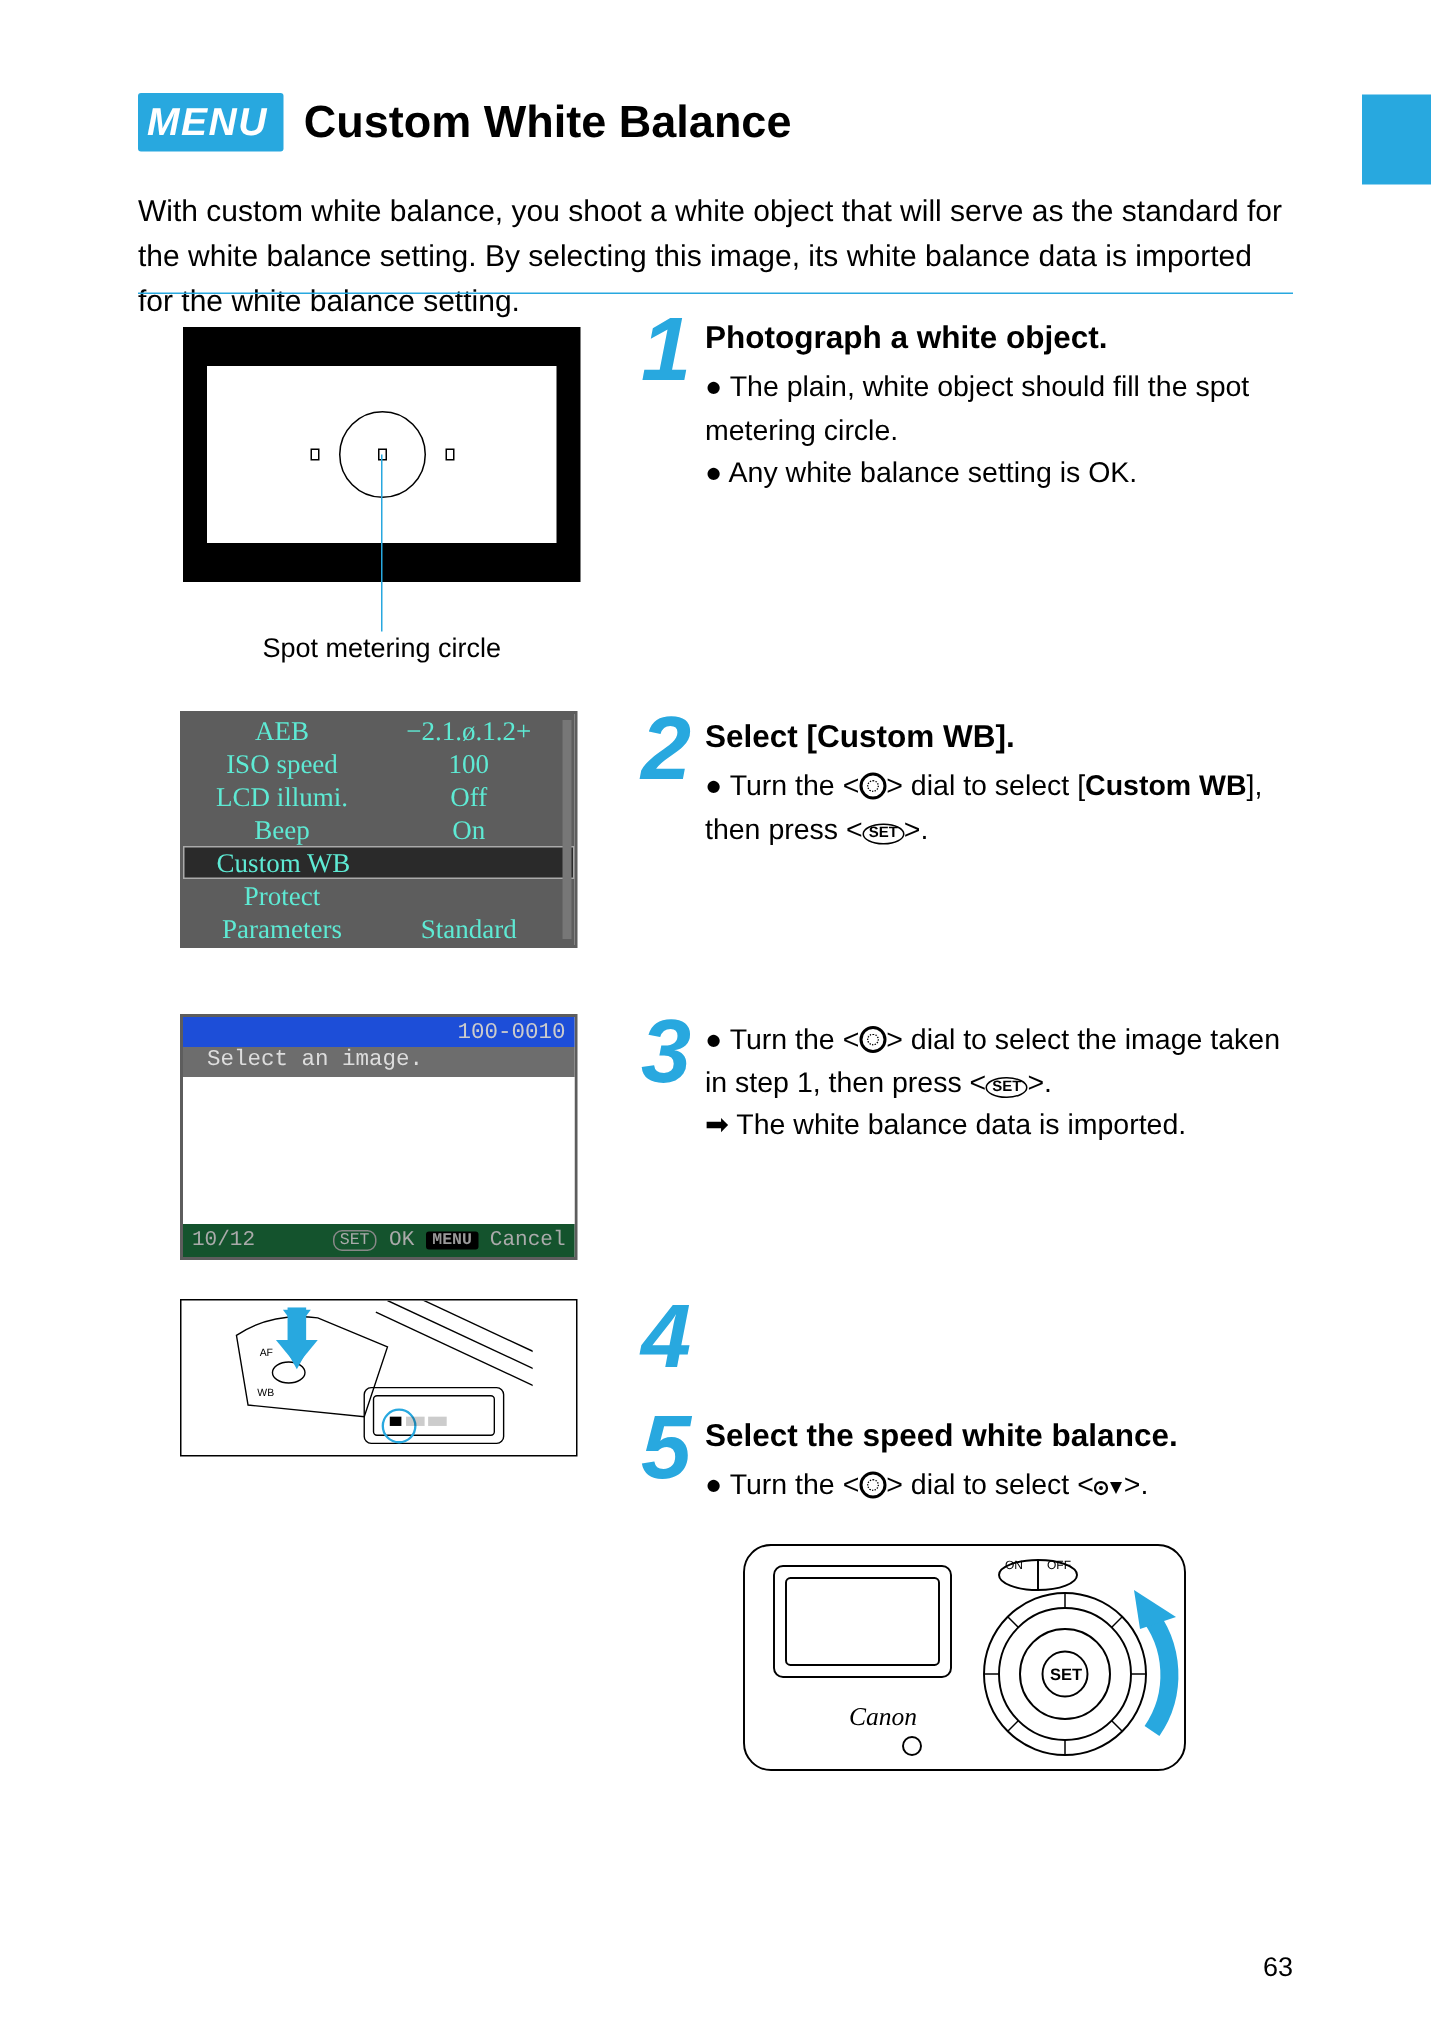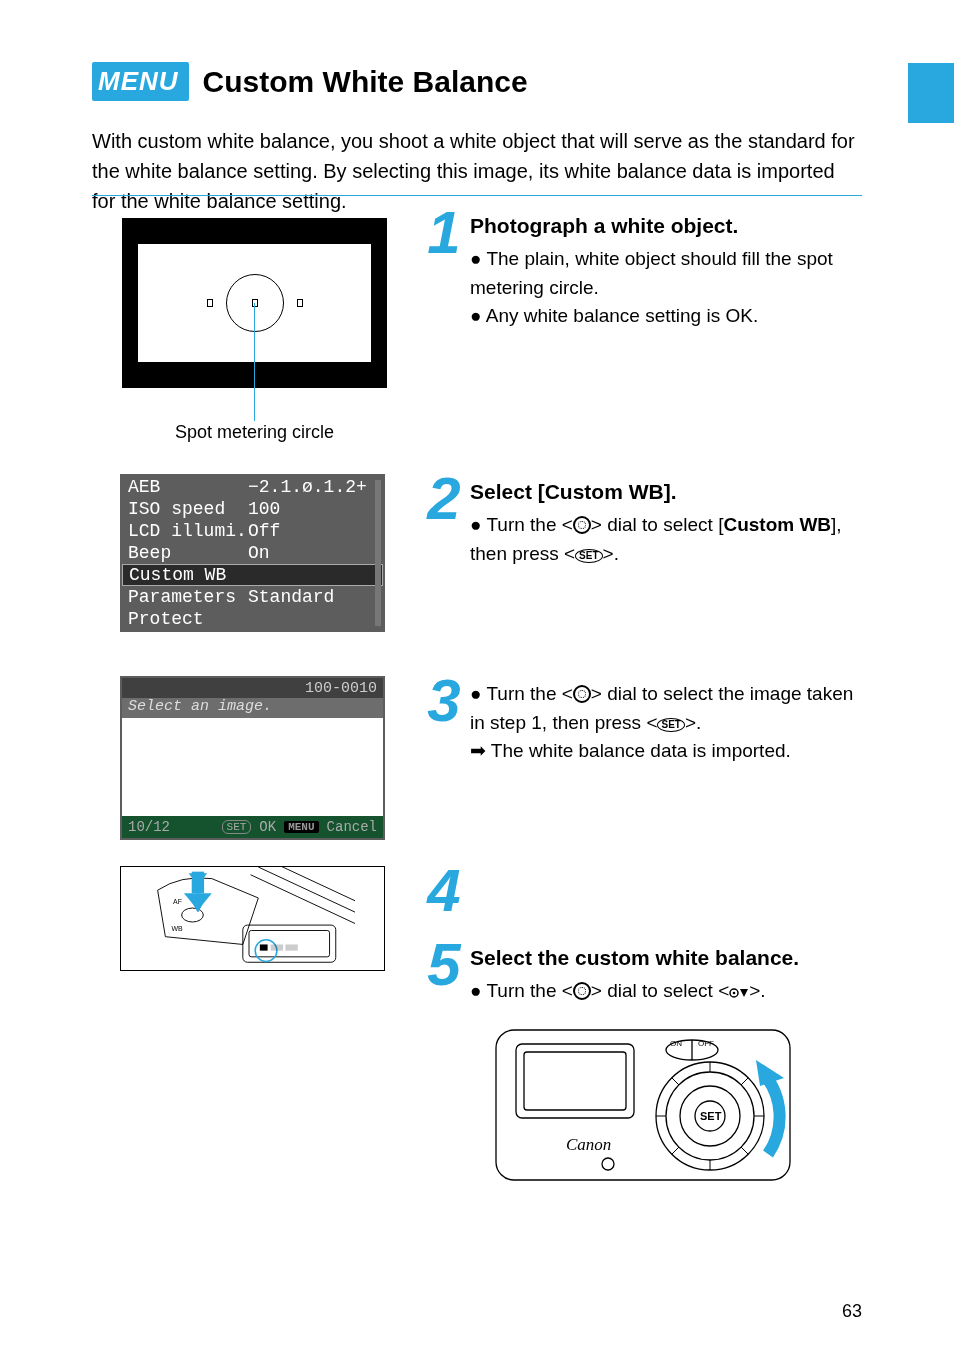--- a/index.html
+++ b/index.html
@@ -70,38 +70,39 @@
   .fig1-lead {
     position: absolute; left: 254px; top: 303px; width: 1px; height: 118px; background: #28a8df;
   }
   .fig1-cap {
     position: absolute; left: 122px; top: 422px; width: 265px; text-align: center; font-size: 18px;
   }
 
   .lcd-menu {
     position: absolute; top: 474px; left: 120px; width: 265px;
     border: 2px solid #5d5d5d;
-    font-family: Liberation Mono, monospace;
-    color: #ffffff;
+    font-family: Liberation Serif, serif;
+    color: #5eead4;
     font-size: 18px;
+    text-align: center;
   }
   .lcd-menu .row { display: flex; background:#5d5d5d; padding:1px 6px; height:22px; align-items:center; }
   .lcd-menu .row .lbl { width: 120px; }
   .lcd-menu .row .val { flex:1; }
   .lcd-menu .row.sel { background:#2a2a2a; border:1px solid #aaa; }
   .lcd-menu .sidebar { position:absolute; right:2px; top:4px; bottom:4px; width:6px; background:#777; }
 
   .lcd-select {
     position: absolute; top: 676px; left: 120px; width: 265px; height:164px;
     border: 2px solid #5d5d5d;
     font-family: "Courier New", monospace;
     color: #d8d8d8; background:#fff;
   }
-  .lcd-select .top1 { background:#404040; height:20px; font-size:15px; color:#ccc; text-align:right; padding:2px 6px;}
-  .lcd-select .top2 { background:#6d6d6d; height:20px; font-size:15px; color:#ddd; padding:0 6px;font-style:italic;}
+  .lcd-select .top1 { background:#1d4ed8; height:20px; font-size:15px; color:#ccc; text-align:right; padding:2px 6px;}
+  .lcd-select .top2 { background:#6d6d6d; height:20px; font-size:15px; color:#ddd; padding:0 16px;}
   .lcd-select .mid { height: calc(100% - 62px); background:#fff; }
   .lcd-select .bot { background:#14532d; height:22px; font-size:14px; color:#aaa; display:flex; align-items:center; padding:0 6px; gap:8px;}
   .lcd-select .bot .p1 { flex:0 0 auto; }
   .lcd-select .bot .sp { flex:1; }
   .lcd-select .bot .menu-chip { background:#000; color:#999; padding:0 4px; border-radius:2px; font-weight:bold; font-size:11px;}
 
   .camera-fig {
     position: absolute; top: 866px; left: 120px; width: 265px; height:105px;
     border: 1px solid #000;
   }
@@ -200,26 +201,26 @@
     </div>
   <div class="row">
       <span class="lbl">Beep</span>
       <span class="val">On</span>
     </div>
   <div class="row sel">
       <span class="lbl">Custom WB</span>
       <span class="val"></span>
     </div>
   <div class="row">
+      <span class="lbl">Protect</span>
+      <span class="val"></span>
+    </div>
+  <div class="row">
       <span class="lbl">Parameters</span>
       <span class="val">Standard</span>
-    </div>
-  <div class="row">
-      <span class="lbl">Protect</span>
-      <span class="val"></span>
     </div>
   <div class="sidebar"></div>
 </div>
 
 <div class="lcd-select">
   <div class="top1"><span>100-0010</span></div>
   <div class="top2"><span>Select an image.</span></div>
   <div class="mid"></div>
   <div class="bot">
     <span class="p1">10/12</span>
@@ -297,21 +298,21 @@
   </div>
 </div>
 
 <div class="step s4">
   <div class="step-num">4</div>
 </div>
 
 <div class="step s5">
   <div class="step-num">5</div>
   <div class="step-body">
-    <div class="step-title">Select the custom white balance.</div>
+    <div class="step-title">Select the speed white balance.</div>
     <div class="step-text">
       ● <span>Turn the &lt;</span><span class="dial-icn"></span><span>&gt; dial to select &lt;</span><span class="cwb-icn"><svg viewBox="0 0 20 14">
             <circle cx="5" cy="8" r="4" fill="none" stroke="#000" stroke-width="1.5"></circle>
             <circle cx="5" cy="8" r="1.3" fill="#000"></circle>
             <path d="M11 4 L19 4 L15 12 Z" fill="#000"></path>
           </svg></span><span>&gt;.</span>
     </div>
   </div>
 </div>
 

